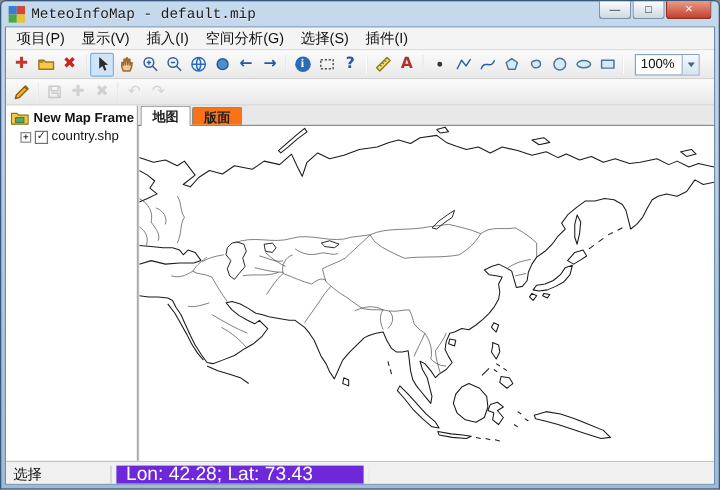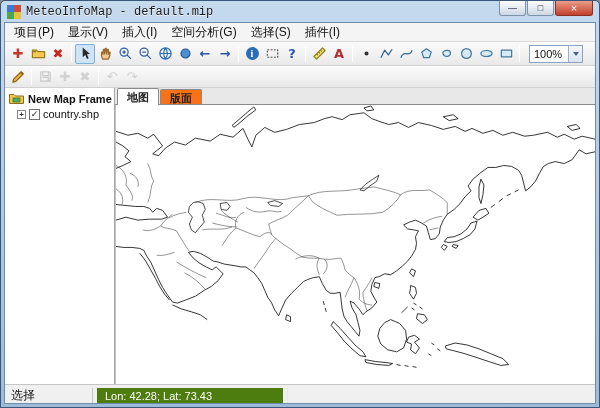--- a/index.html
+++ b/index.html
@@ -64,21 +64,21 @@
   .tabstrip { height:17px; display:flex; align-items:flex-end; padding-left:2px; gap:1px; border-bottom:1px solid #8a8a8a;font-weight:bold; }
   .tab { font-size:11px; padding:1px 9px 0; border:1px solid #8a8a8a; border-bottom:none; background:#f97316;
          border-radius:2px 2px 0 0; color:#222; cursor:default; height:15px; }
   .tab.active { background:#fff; height:17px; margin-bottom:-1px; }
   .map-canvas { flex:1; background:#fff; position:relative; overflow:hidden; border-left:1px solid #c0c0c0; }
   .map-canvas svg { position:absolute; inset:0; width:100%; height:100%; }
 
   
   .statusbar { height:19px; display:flex; align-items:flex-end; background:#f0f0f0; border-top:1px solid #c6c6c6; padding:0 4px; gap:4px; }
   .mode { width:84px; font-size:12px; color:#111; border-right:1px solid #c6c6c6; height:15px; display:flex; align-items:center; padding-left:2px; }
-  .coordbox { background:#4d7c0f; color:#fff; font-size:11px; height:15px; width:186px; display:flex; align-items:center; padding:0 8px; }
+  .coordbox { background:#6d28d9; color:#fff; font-size:16px; height:15px; width:206px; display:flex; align-items:center; padding:0 8px; }
   .statusfill { flex:1; height:15px; border-left:1px solid #e8e8e8; }
 </style>
 </head>
 <body>
 
 <div class="window">
   <div class="titlebar">
     <span class="app-icon">
       <svg viewBox="0 0 14 14">
           <rect x="0" y="0" width="7" height="7" fill="#3a7bd5"></rect>

